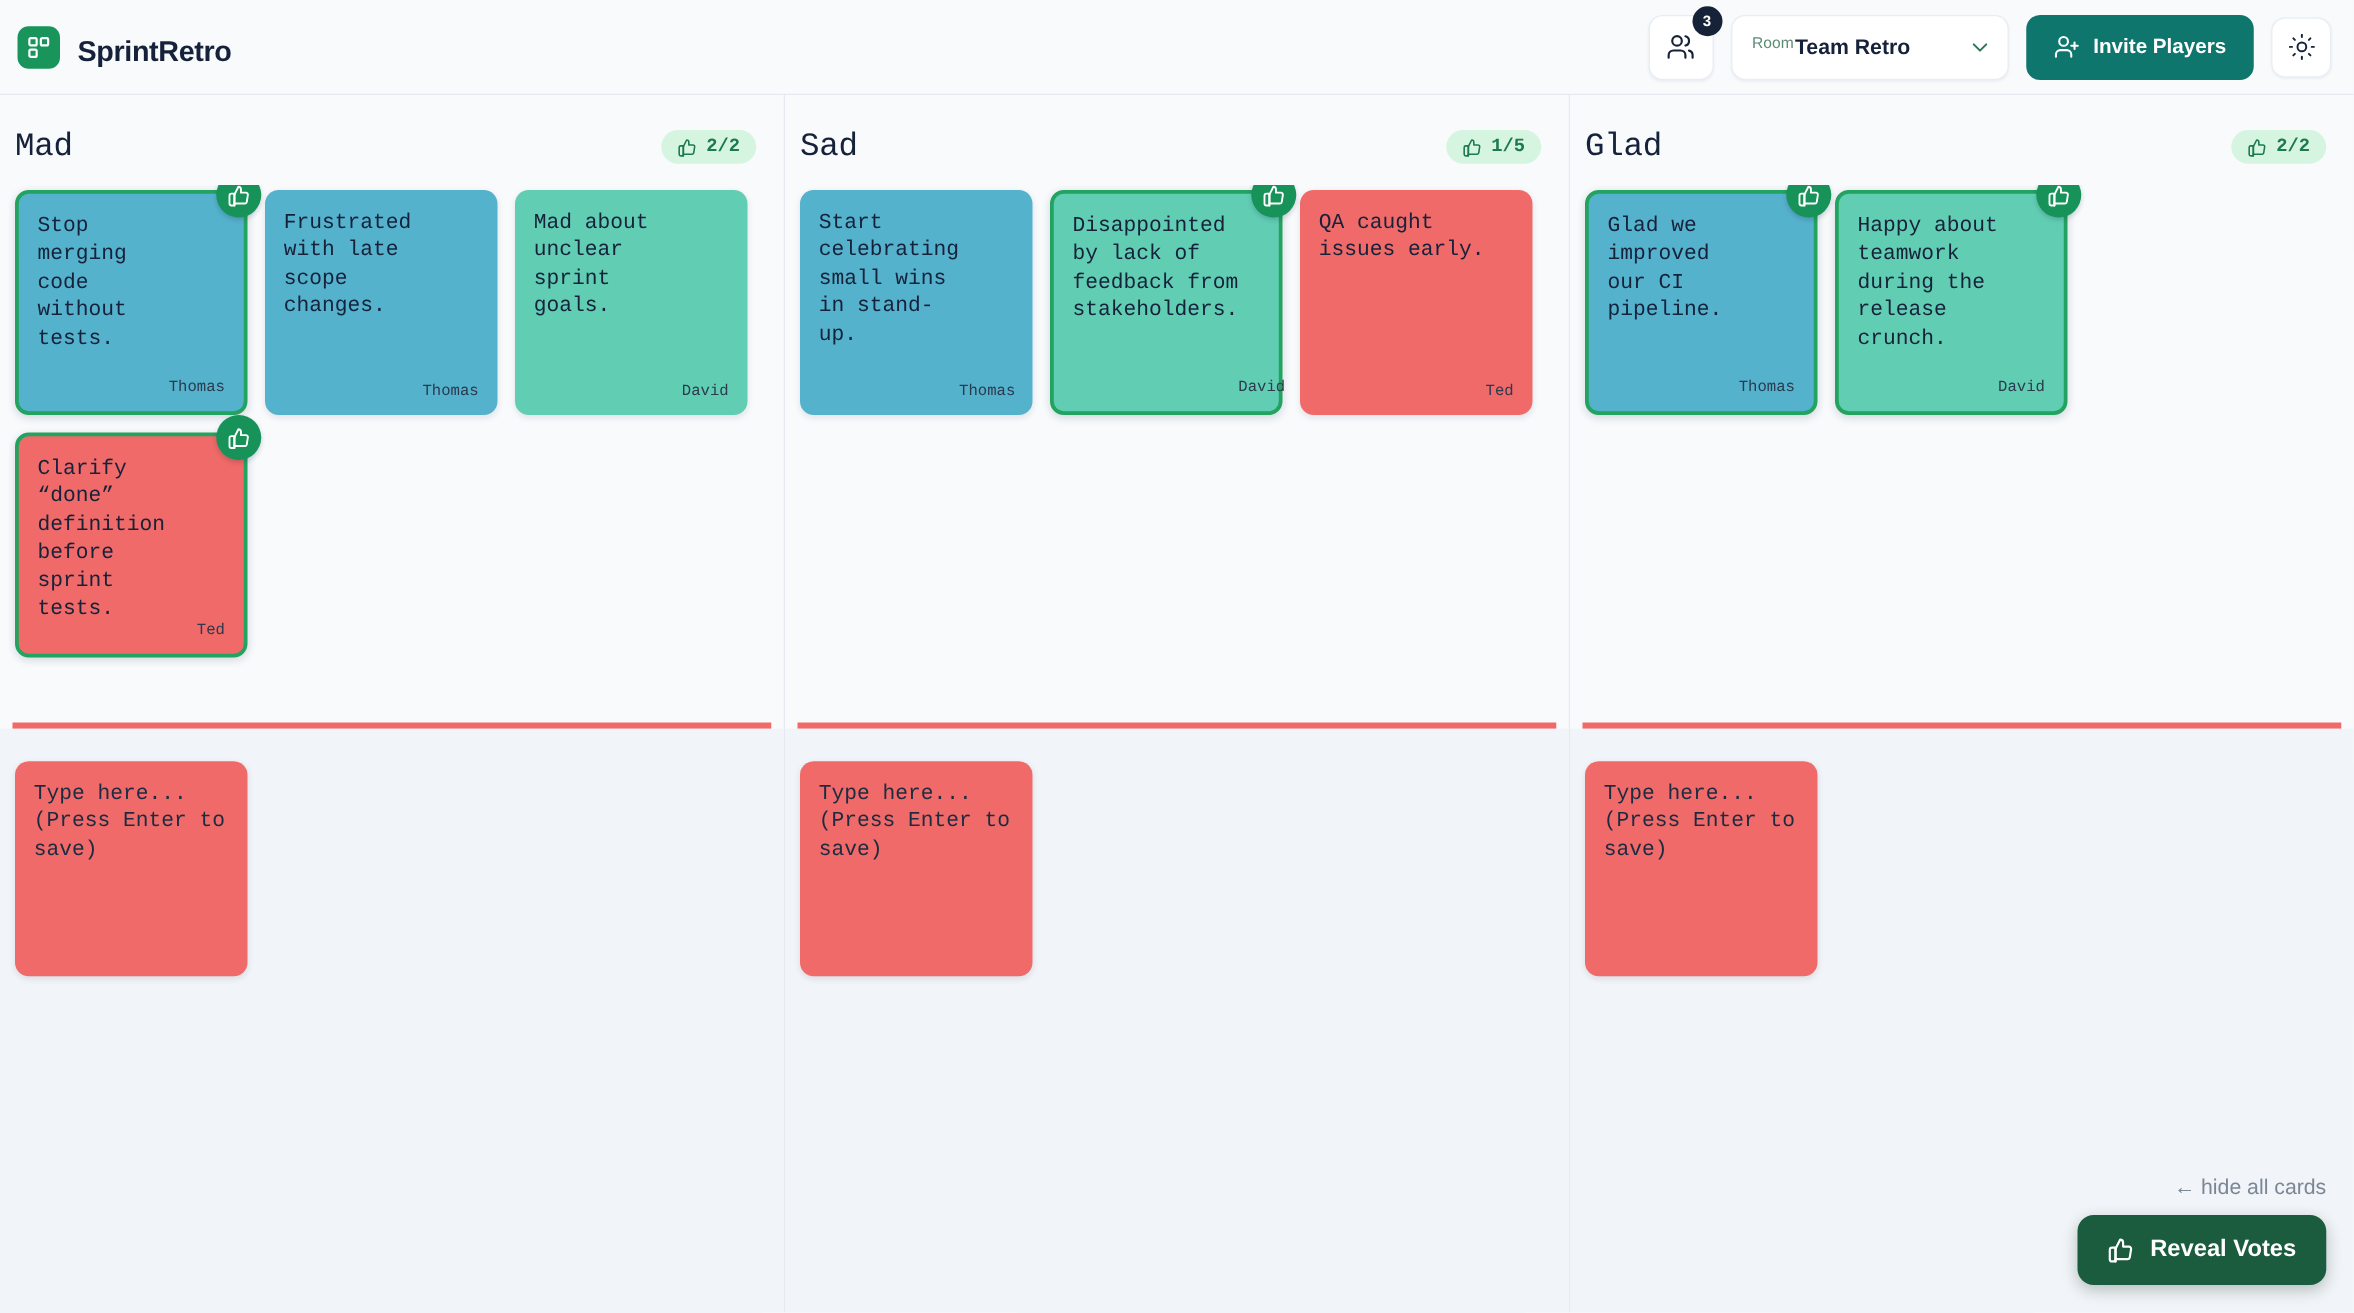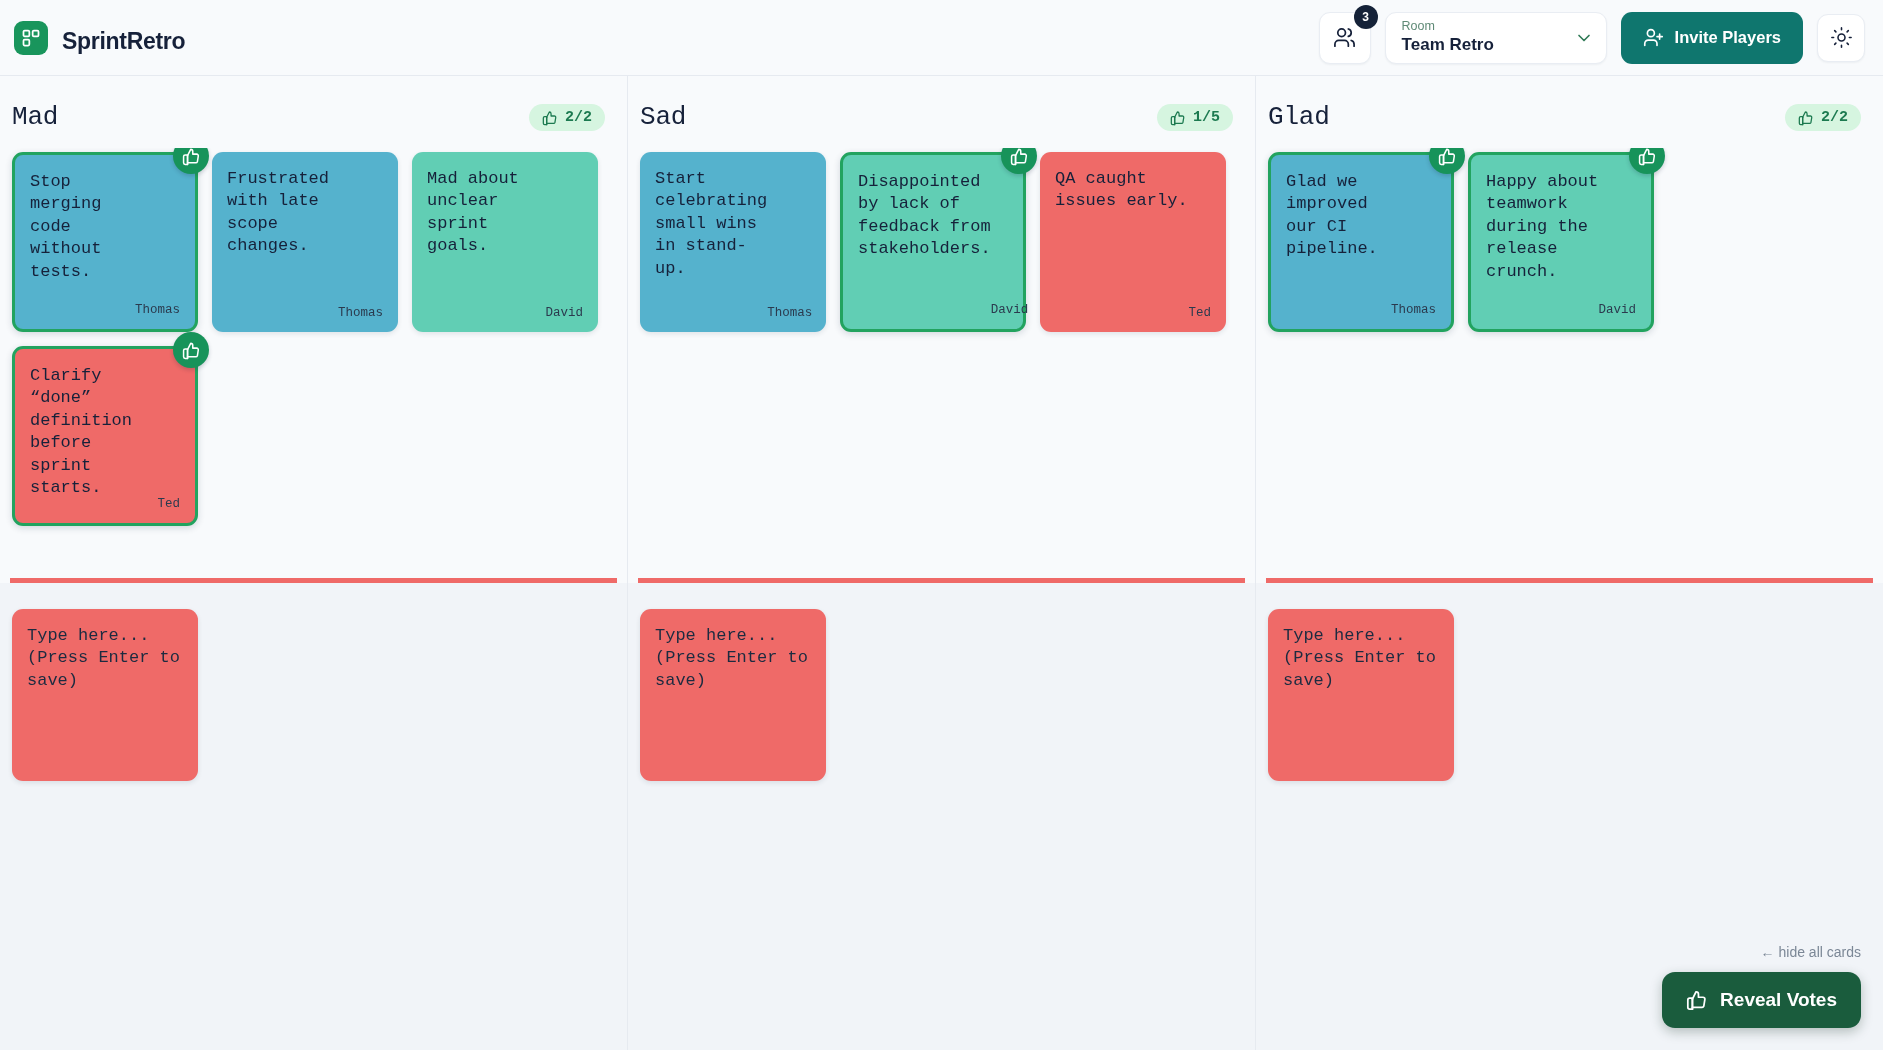--- a/index.html
+++ b/index.html
@@ -63,21 +63,21 @@
   }
   .room-select {
     width: 222px; height: 52px;
     background: #fff;
     border: 1px solid #e9edf3;
     border-radius: 11px;
     display: flex; align-items: center;
     padding: 0 12px 0 16px;
     box-shadow: 0 1px 2px rgba(20,35,60,0.05);
   }
-  .room-labels { display: flex; flex-direction: column; gap: 1px; flex: 1; }
+  .room-labels { display: flex; flex-direction: row; gap: 1px; flex: 1; }
   .room-caption { font-size: 12.5px; color: #5f8a76; line-height: 1.1; }
   .room-value { font-size: 17px; font-weight: bold; color: #16213a; line-height: 1.15; }
   .invite-btn {
     height: 52px;
     background: #0f766e;
     color: #fff;
     border-radius: 11px;
     display: flex; align-items: center;
     gap: 11px;
     padding: 0 22px;
@@ -211,21 +211,21 @@
     position: absolute;
     right: 22px;
     bottom: 22px;
     display: flex;
     flex-direction: column;
     align-items: flex-end;
     gap: 12px;
     z-index: 20;
   }
   .hide-link {
-    font-size: 14px;
+    font-size: 17px;
     color: #7b8796;
     cursor: pointer;
   }
   .reveal-btn {
     background: #1a5c3d;
     color: #fff;
     border-radius: 13px;
     padding: 17px 24px;
     display: flex;
     align-items: center;
@@ -333,21 +333,21 @@
           <div class="card-author">David</div>
         </div>
         <div class="card voted" style="background:#ef6a68">
           <div class="vote-bubble">
             <svg width="19" height="19" viewBox="0 0 24 24" fill="none" stroke="#ffffff" stroke-width="1.9" stroke-linecap="round" stroke-linejoin="round">
               <path d="M7 22V11"></path>
               <path d="M2 12a2 2 0 0 1 2-2h3v12H4a2 2 0 0 1-2-2z"></path>
               <path d="M7 11l4-8a2.6 2.6 0 0 1 2.6 2.6V9h5a2 2 0 0 1 2 2.3l-1.2 7.4A2 2 0 0 1 17.4 20H7"></path>
             </svg>
           </div>
-          <div class="card-text">Clarify “done” definition before sprint starts.</div>
+          <div class="card-text">Clarify “done” definition before sprint tests.</div>
           <div class="card-author">Ted</div>
         </div>
       </div>
       <div class="divider-red"></div>
       <div class="compose-area">
         <div class="compose-card">
           <div class="compose-placeholder">Type here... (Press Enter to save)</div>
         </div>
       </div>
     </div>

